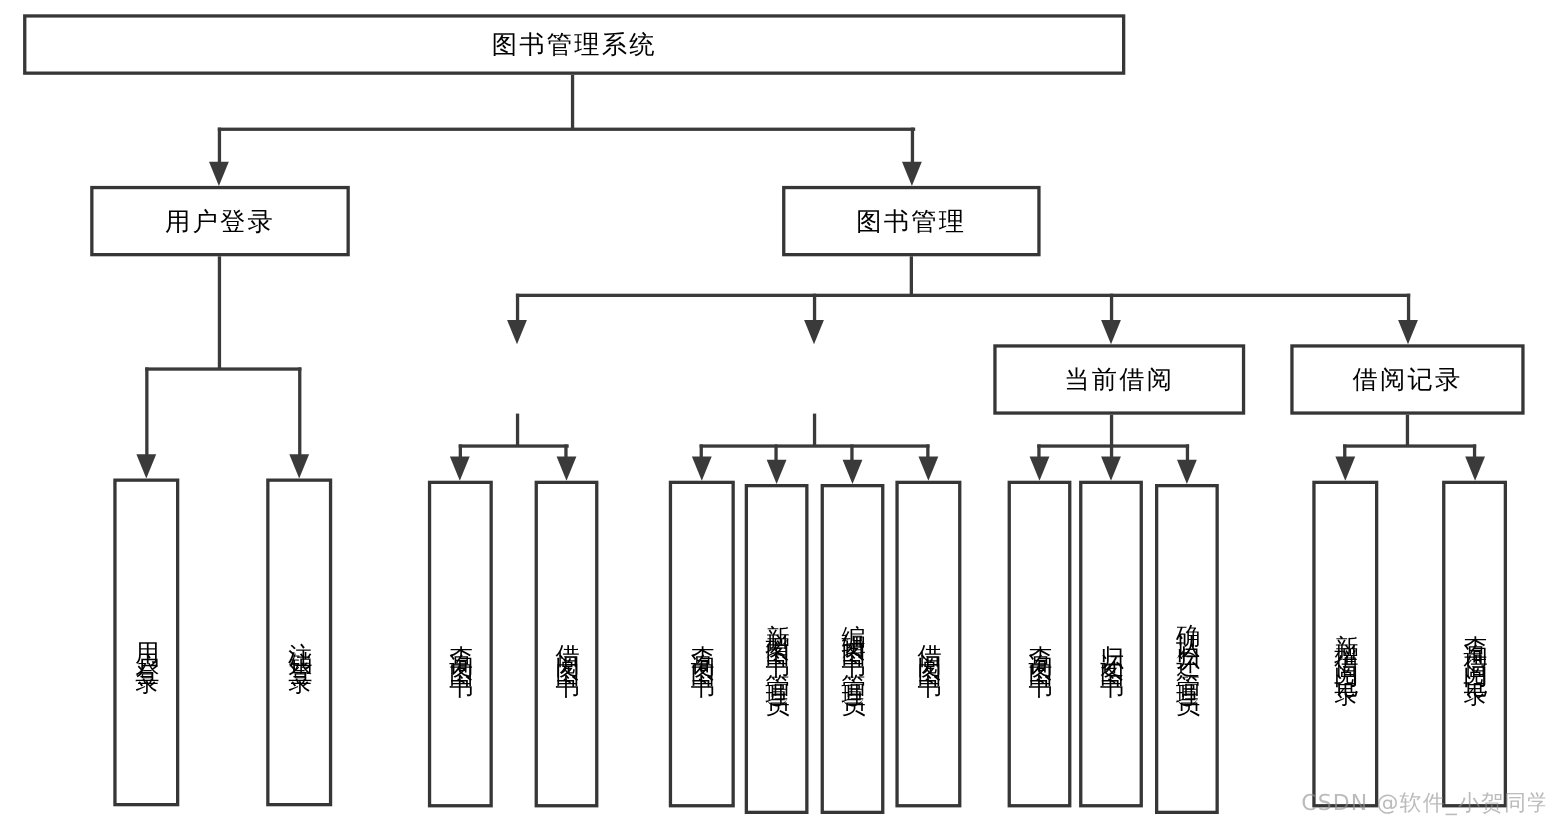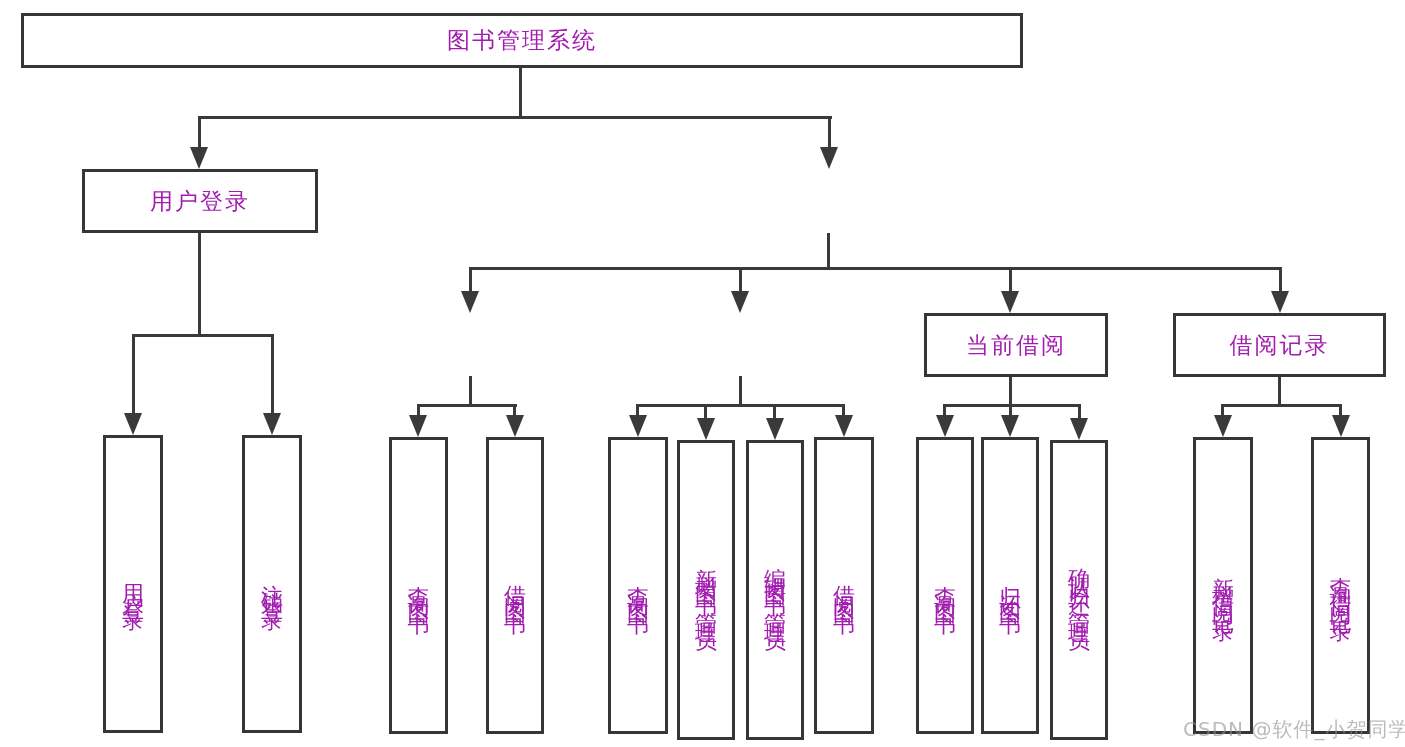--- a/index.html
+++ b/index.html
@@ -18,21 +18,21 @@
     position: absolute;
     border: 3px solid #363636;
     background: #ffffff;
     display: flex;
     align-items: center;
     justify-content: center;
   }
   .box .lbl {
     font-size: 23px;
     letter-spacing: 2px;
-    color: #a21caf;
+    color: #000000;
     white-space: nowrap;
   }
   
   .leaf .lbl {
     writing-mode: vertical-rl;
     text-orientation: mixed;
     font-size: 22px;
     letter-spacing: 9px;
     line-height: 1;
     white-space: nowrap;
@@ -73,40 +73,43 @@
   <div class="l" style="left:519px; top:68px; width:3px; height:50px;"></div>
   <div class="l" style="left:198px; top:116px; width:634px; height:3px;"></div>
   <div class="l" style="left:198px; top:116px; width:3px; height:34px;"></div>
   <div class="l" style="left:828px; top:116px; width:3px; height:34px;"></div>
   <div class="arrow" style="left:190px; top:147px;"></div>
   <div class="arrow" style="left:820px; top:147px;"></div>
 
   <div class="box" style="left:82px; top:169px; width:236px; height:64px;">
     <span class="lbl">用户登录</span>
   </div>
+  <div class="box" style="left:711px; top:169px; width:235px; height:64px;">
+    <span class="lbl">图书管理</span>
+  </div>
 
   <div class="l" style="left:198px; top:233px; width:3px; height:103px;"></div>
   <div class="l" style="left:132px; top:334px; width:142px; height:3px;"></div>
   <div class="l" style="left:132px; top:334px; width:3px; height:82px;"></div>
   <div class="l" style="left:271px; top:334px; width:3px; height:82px;"></div>
   <div class="arrow" style="left:124px; top:413px;"></div>
   <div class="arrow" style="left:263px; top:413px;"></div>
 
   <div class="l" style="left:827px; top:233px; width:3px; height:37px;"></div>
   <div class="l" style="left:469px; top:267px; width:813px; height:3px;"></div>
   <div class="l" style="left:469px; top:267px; width:3px; height:26px;"></div>
   <div class="l" style="left:739px; top:267px; width:3px; height:26px;"></div>
   <div class="l" style="left:1009px; top:267px; width:3px; height:26px;"></div>
   <div class="l" style="left:1279px; top:267px; width:3px; height:26px;"></div>
   <div class="arrow" style="left:461px; top:291px;"></div>
   <div class="arrow" style="left:731px; top:291px;"></div>
   <div class="arrow" style="left:1001px; top:291px;"></div>
   <div class="arrow" style="left:1271px; top:291px;"></div>
 
-  <div class="box" style="left:924px; top:313px; width:184px; height:64px;font-family:Liberation Mono, monospace;">
+  <div class="box" style="left:903px; top:313px; width:229px; height:64px;font-family:Liberation Mono, monospace;">
     <span class="lbl">当前借阅</span>
   </div>
   <div class="box" style="left:1173px; top:313px; width:213px; height:64px;">
     <span class="lbl">借阅记录</span>
   </div>
 
   <div class="l" style="left:469px; top:376px; width:3px; height:30px;"></div>
   <div class="l" style="left:417px; top:404px; width:100px; height:3px;"></div>
   <div class="l" style="left:417px; top:404px; width:3px; height:13px;"></div>
   <div class="l" style="left:513px; top:404px; width:3px; height:13px;"></div>

